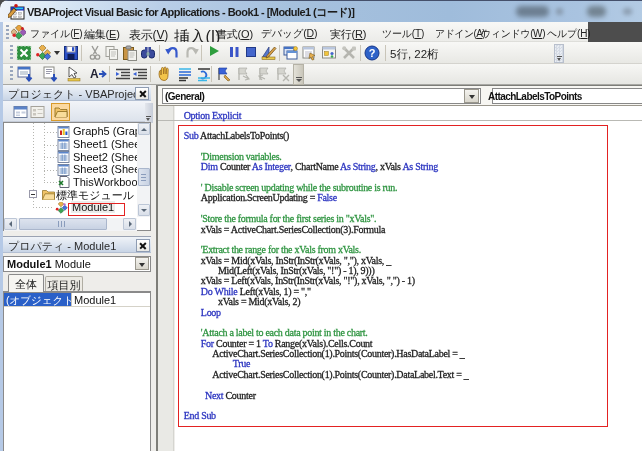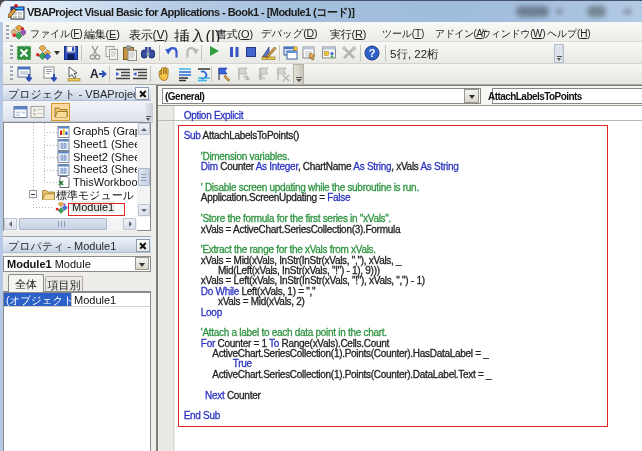--- a/index.html
+++ b/index.html
@@ -5,21 +5,21 @@
 #w{position:absolute;left:0;top:0;width:642px;height:451px;font-family:"Liberation Sans",sans-serif;background:#4d4d4d}
 .abs{position:absolute}
 
 #frame{position:absolute;left:0;top:0;width:642px;height:451px;border-radius:8px 0 0 0;overflow:hidden}
 #title{position:absolute;left:0;top:0;width:642px;height:22px;background:linear-gradient(to right,#eef3fa 0%,#d8e6f4 10%,#b9cee7 25%,#a6c1de 45%,#9fbcdb 70%,#a9c3e0 90%,#b3cbe4 100%);border-radius:8px 0 0 0}
 #title .topline{position:absolute;left:0;top:0;width:642px;height:1px;background:#45506b;border-radius:8px 0 0 0}
 #ttext{position:absolute;left:27px;top:5px;font-size:11px;font-weight:bold;color:#1c1c1c;letter-spacing:-0.55px}
 
 #lborder{position:absolute;left:0;top:22px;width:3px;height:429px;background:#b5c9e6}
 
-#menubar{position:absolute;left:3px;top:22px;width:639px;height:20px;background:linear-gradient(#f8f8f6,#ecece9);border-bottom:1px solid #dededa}
+#menubar{position:absolute;left:3px;top:22px;width:585px;height:20px;background:linear-gradient(#f8f8f6,#ecece9);border-bottom:1px solid #dededa}
 .mi{position:absolute;top:5px;font-size:10px;color:#222;white-space:nowrap;letter-spacing:-0.2px}
 .mi u{text-decoration:underline}
 #mgrip{position:absolute;left:3px;top:3px;width:3px;height:14px;background:repeating-linear-gradient(to bottom,#9aa7bd 0 2px,transparent 2px 4px)}
 
 #tb1{position:absolute;left:3px;top:42px;width:639px;height:22px;background:linear-gradient(#f8f8f6,#e8e8e4);border-bottom:1px solid #d4d3ce}
 #tb2{position:absolute;left:3px;top:64px;width:639px;height:21px;background:linear-gradient(#f7f7f5,#e6e6e2);border-bottom:1px solid #a8a8a4}
 .grip{position:absolute;width:3px;height:16px;background:repeating-linear-gradient(to bottom,#9aa7bd 0 2px,transparent 2px 4px)}
 .tsep{position:absolute;width:1px;height:16px;background:#c9c5b9}
 .ico{position:absolute;width:16px;height:16px}
 .itxt{position:absolute;font-size:11px;color:#333}
@@ -38,21 +38,21 @@
 .tico{position:absolute;width:13px;height:12px}
 
 .sbtrack{position:absolute;background:#f2f3f5}
 .sbthumb{position:absolute;background:linear-gradient(to right,#dde3ee,#c8d2e3);border:1px solid #aab6cc;border-radius:1px}
 .sbthumbh{position:absolute;background:linear-gradient(#dde3ee,#c8d2e3);border:1px solid #aab6cc;border-radius:1px}
 .sbbtn{position:absolute;background:linear-gradient(#eff1f5,#d9dfe9);border:1px solid #bcc6d6;border-radius:1px;color:#5a6880;text-align:center}
 
 .tab{position:absolute;font-size:11px;color:#222;text-align:center}
 
 #codewin{position:absolute;left:153px;top:0px;width:486px;height:366px}
-.cl{position:absolute;font-family:Liberation Sans, sans-serif;font-size:10px;letter-spacing:-0.29px;line-height:10.34px;white-space:pre;color:#222;-webkit-text-stroke:0.28px}
+.cl{position:absolute;font-family:Liberation Serif, serif;font-size:10px;letter-spacing:-0.29px;line-height:10.34px;white-space:pre;color:#222;-webkit-text-stroke:0.28px}
 .cl .k{color:#2b34c0}
 .cl .c{color:#2e9440}
 .redbox{position:absolute;border:1px solid #e32222}
 </style></head><body>
 <div id="w">
 <div id="frame">
   <div id="title">
     <div class="topline"></div>
     <div id="ttext">VBAProject Visual Basic for Applications - Book1 - [Module1 (コード)]</div>
     <div class="abs" style="left:516px;top:6px;width:33px;height:11px;border-radius:5px;background:#5f6f7f;filter:blur(2.5px);opacity:.8"></div>

